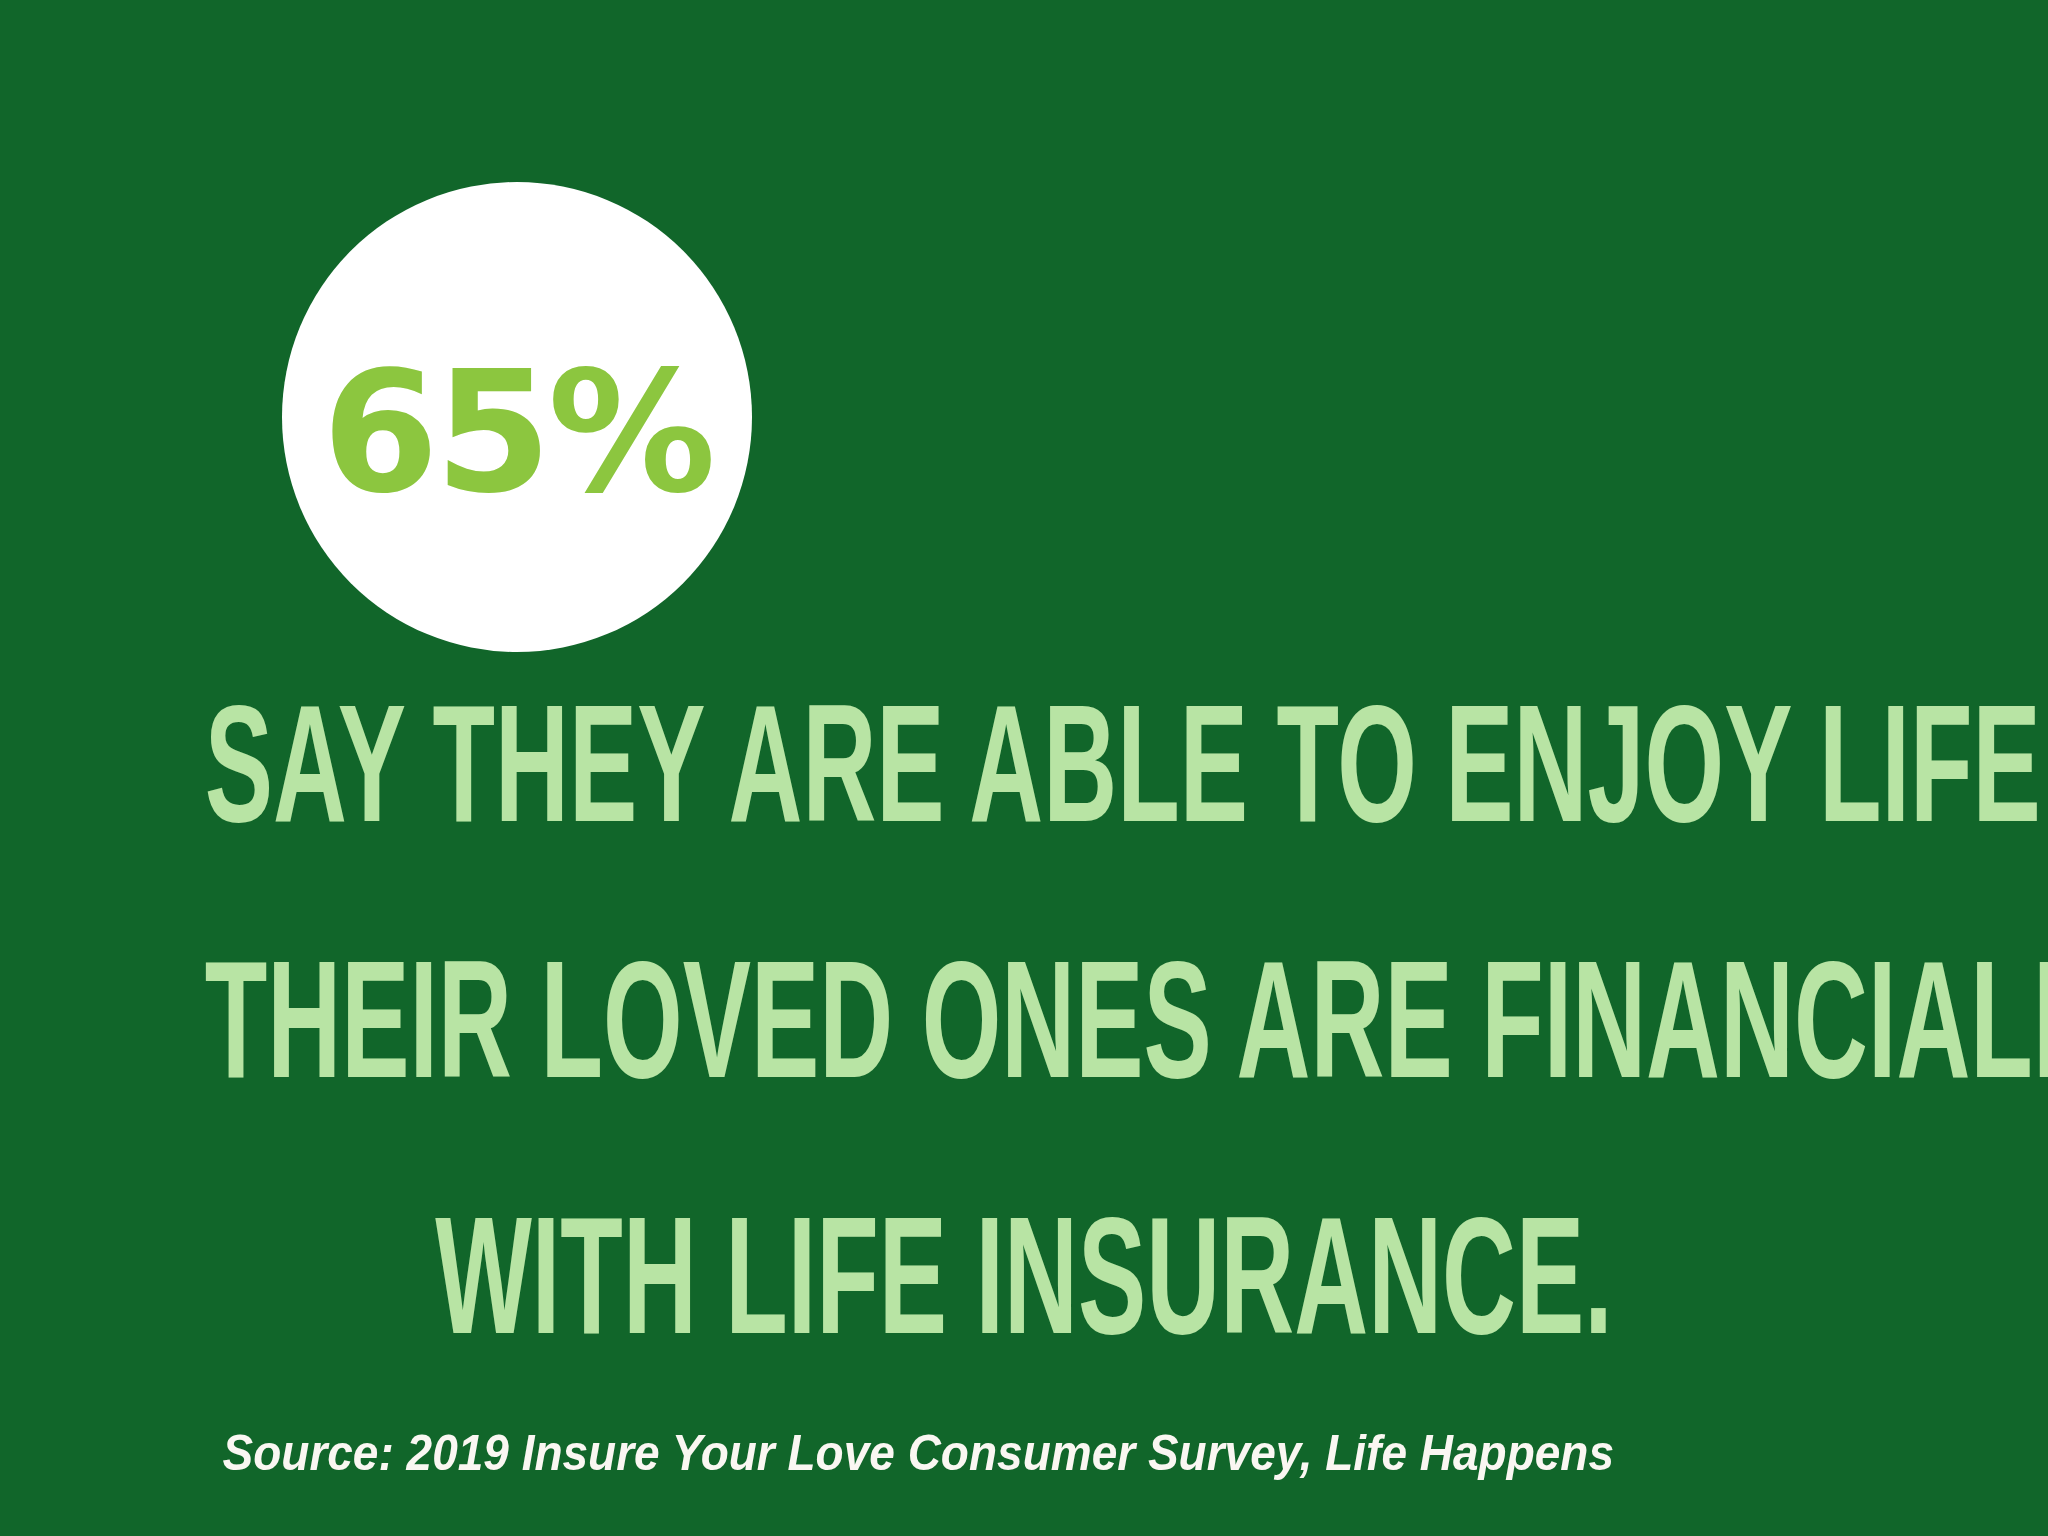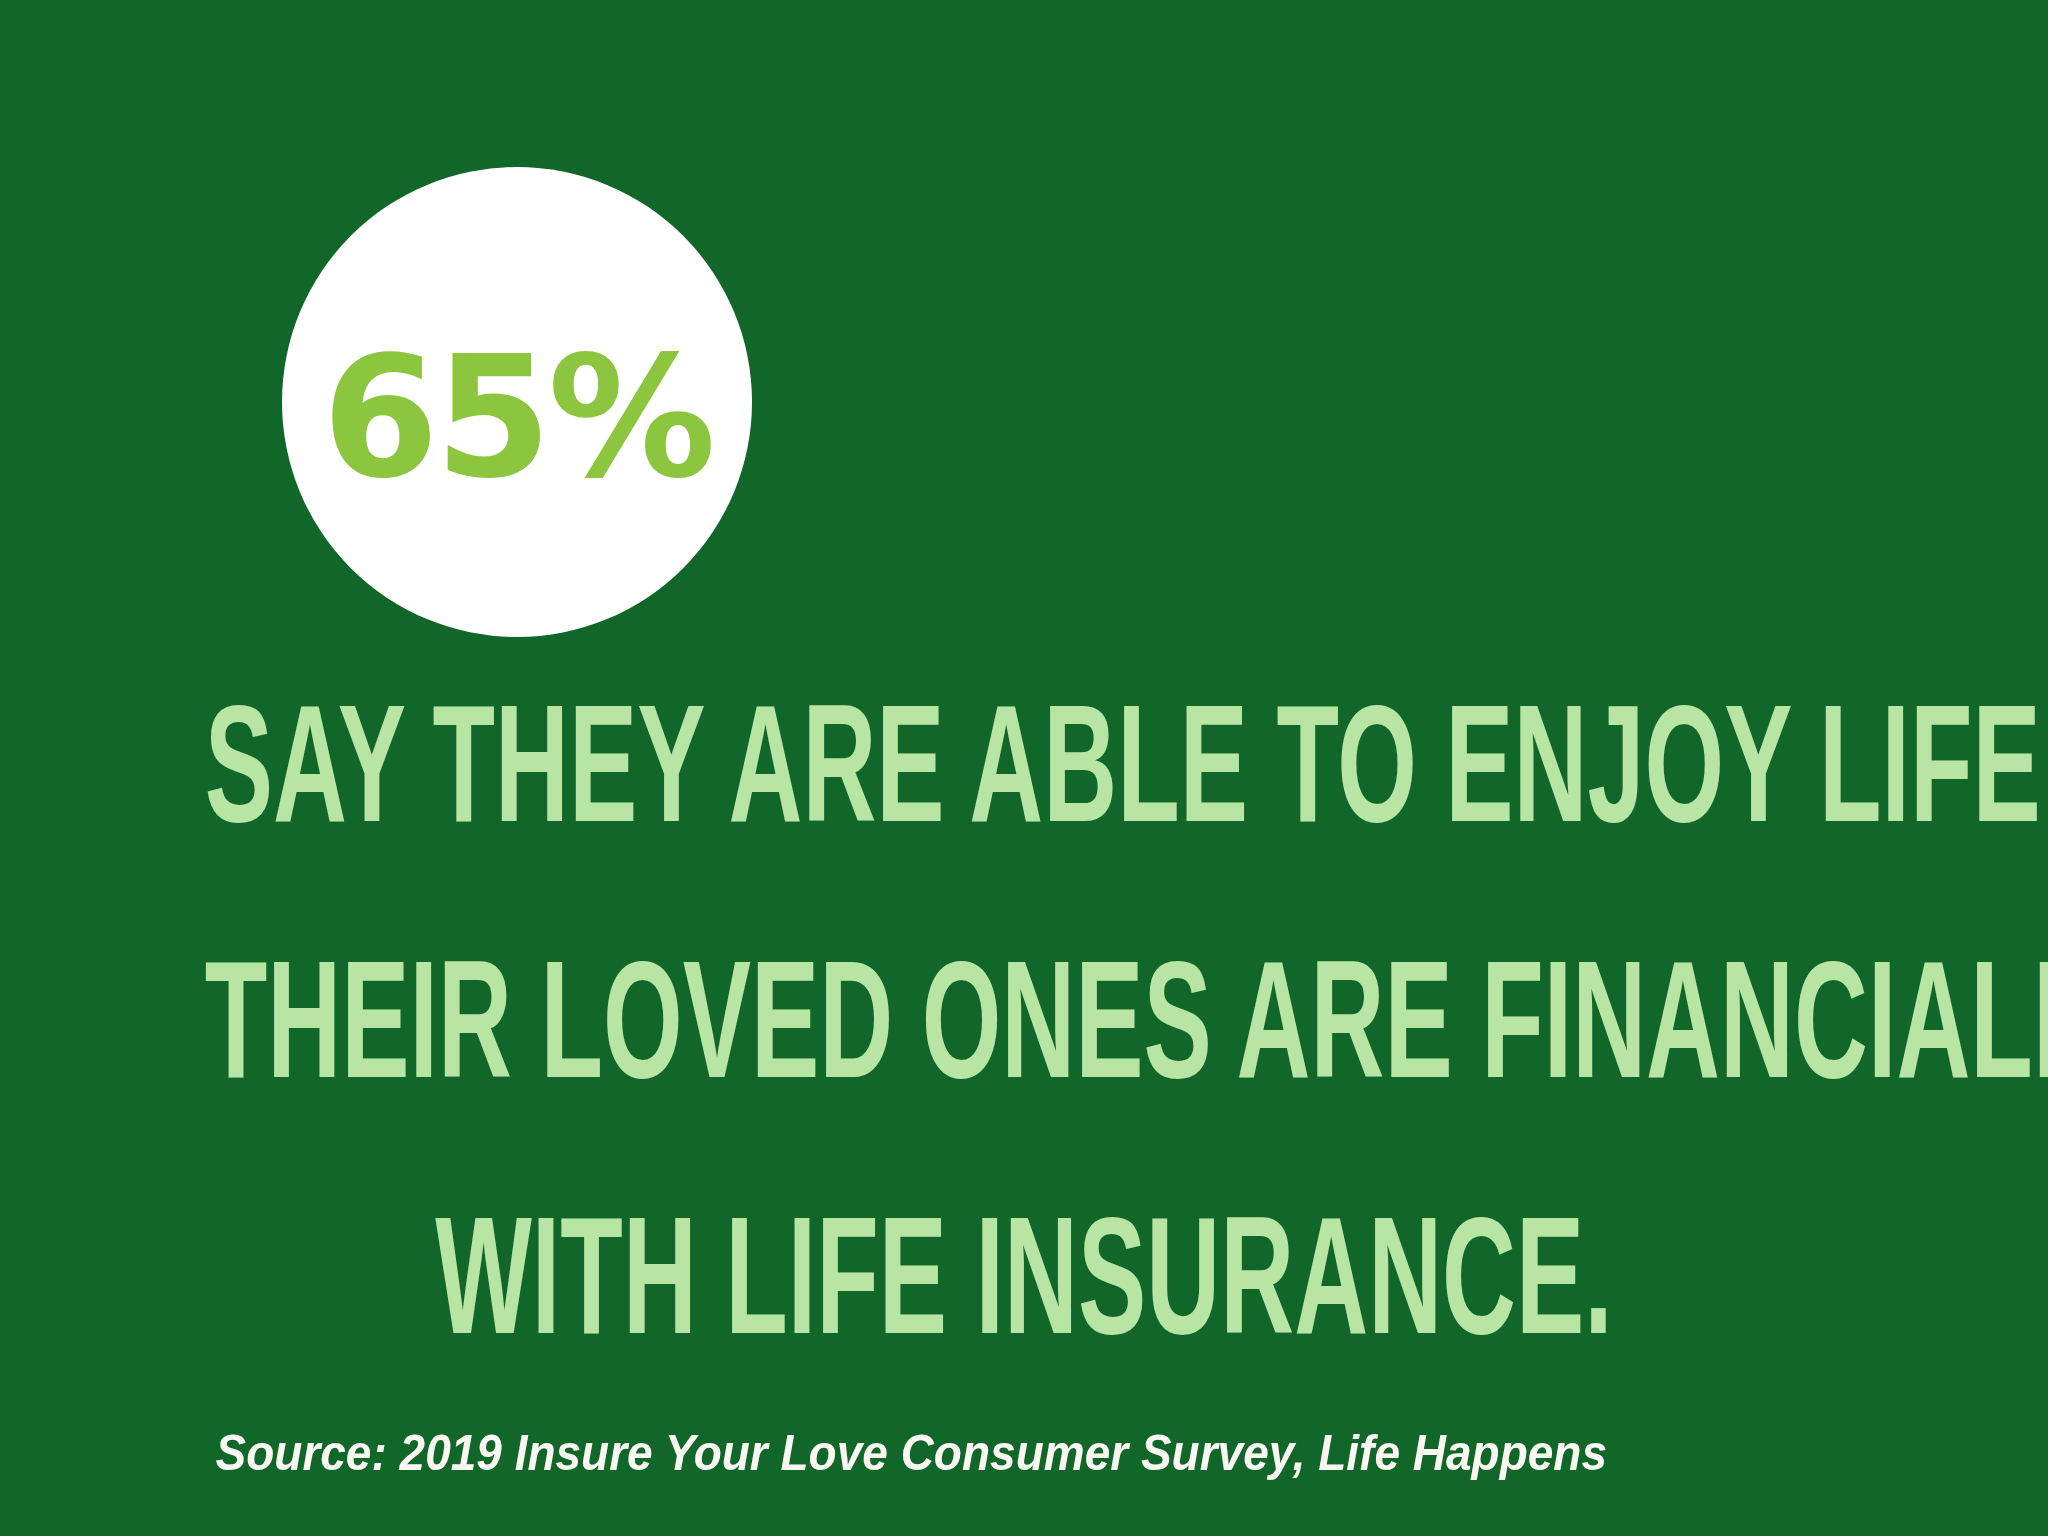--- a/index.html
+++ b/index.html
@@ -27,21 +27,21 @@
     position: absolute;
     left: 0;
     top: 0;
     width: 2048px;
     height: 680px;
   }
 
   .stat-badge {
     position: absolute;
     left: 282px;
-    top: 167px;
+    top: 182px;
     width: 470px;
     height: 470px;
     border-radius: 50%;
     background: #ffffff;
     display: flex;
     align-items: center;
     justify-content: center;
   }
 
   .stat-badge-value {
@@ -116,21 +116,21 @@
     margin-bottom: 128px;
   }
   .statement-line-3 {
     font-size: 128px;
     transform: scaleX(0.80) scaleY(1.30);
   }
 
   
   .source {
     position: absolute;
-    left: 1px;
+    left: 8px;
     top: 1428px;
     width: 1820px;
     text-align: center;
   }
 
   .source-text {
     font-family: "Liberation Sans Narrow", "Liberation Sans", sans-serif;
     font-weight: bold;
     font-style: italic;
     font-size: 50px;

